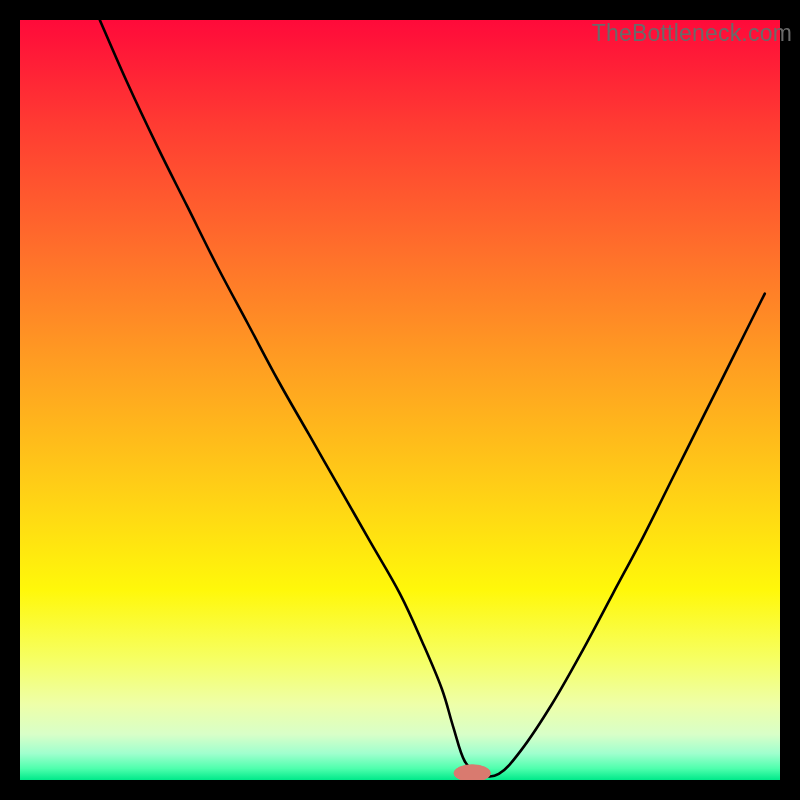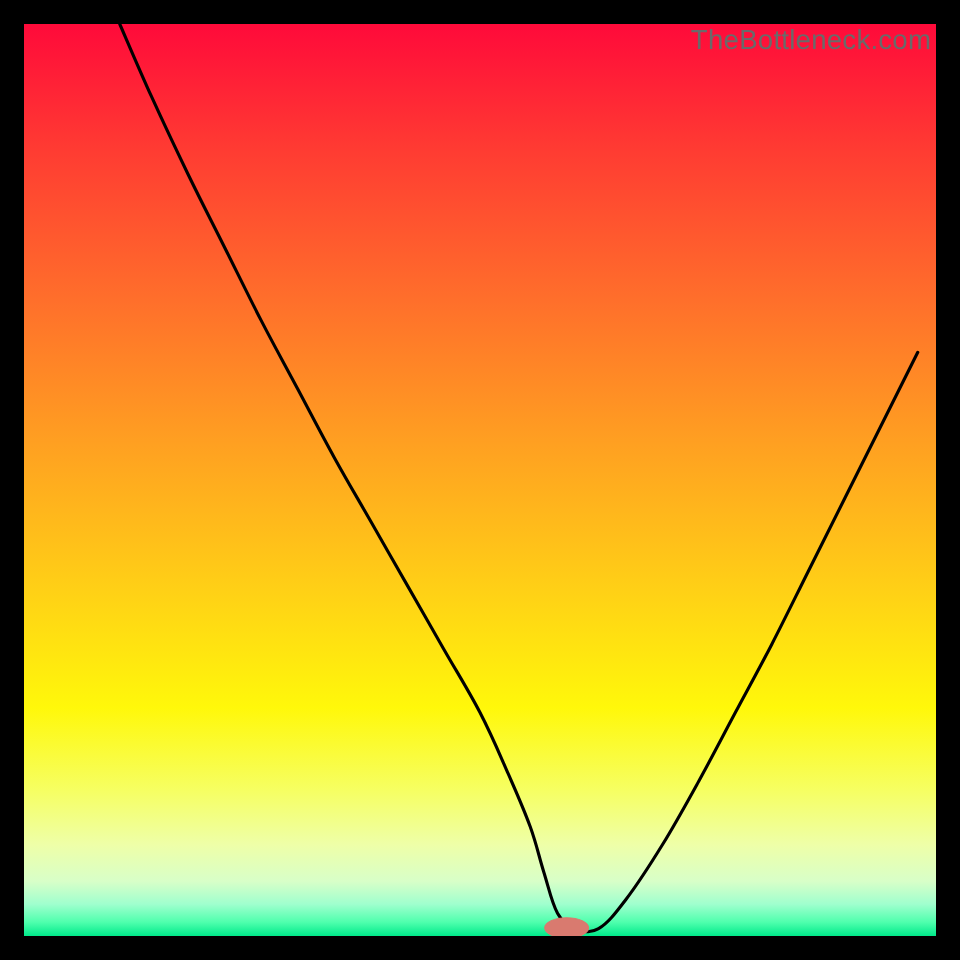--- a/index.html
+++ b/index.html
@@ -11,20 +11,21 @@
     overflow: hidden;
     font-family: Arial, Helvetica, sans-serif;
   }
   .frame {
     position: absolute;
     left: 20px;
     top: 20px;
     width: 760px;
     height: 760px;
     background: #000;
+    padding-left: 16px;
   }
   .plot {
     position: absolute;
     left: 0;
     top: 0;
     width: 760px;
     height: 760px;
   }
   .watermark {
     position: absolute;

